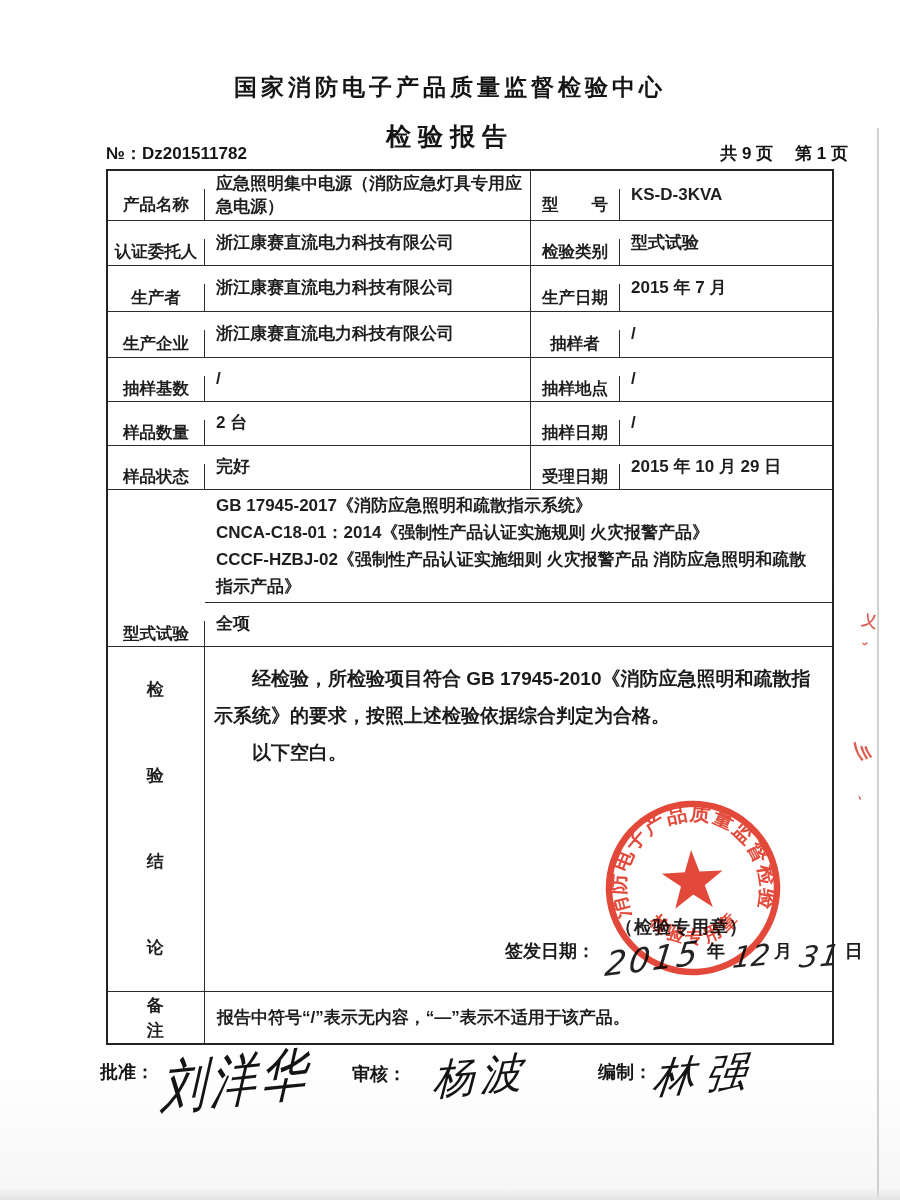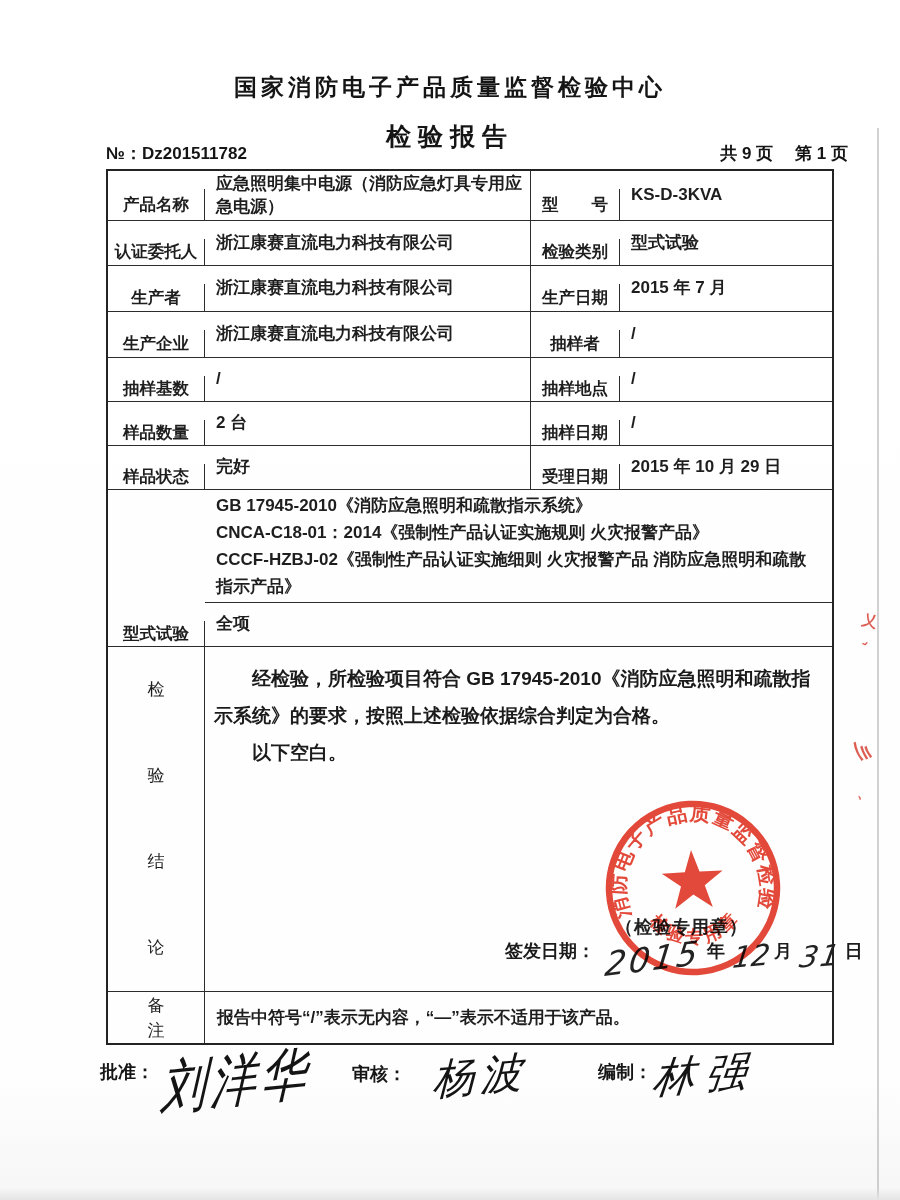--- a/index.html
+++ b/index.html
@@ -50,21 +50,21 @@
   .cell{
     border-right:1.5px solid #2c2c2c;border-bottom:1.5px solid #2c2c2c;
     display:flex;align-items:center;box-sizing:border-box;overflow:visible;
   }
   .cell.last-c{border-right:none;}
   .cell.last-r{border-bottom:none;}
   .lbl{justify-content:center;text-align:center;font-size:16.5px;font-weight:700;padding:0 2px;line-height:1.3;margin-top:18px;}
   .val{padding-left:11px;padding-right:8px;font-size:17px;font-weight:600;line-height:1.35;}
   .wide{grid-column:2/5;}
   .vlbl-wrap{justify-content:center;}
-  .vlbl{width:1.1em;text-align:center;word-break:break-all;font-size:17px;font-weight:400;}
+  .vlbl{width:1.1em;text-align:left;word-break:break-all;font-size:17px;font-weight:700;}
   .vlbl.concl{line-height:86px;}
   .vlbl.rem{line-height:25px;}
   .basis{flex-direction:column;align-items:flex-start;justify-content:center;padding:4px 14px 4px 11px;}
   .basis div{font-size:17px;font-weight:600;line-height:27px;}
 
   
   .concl-cell{position:relative;align-items:flex-start;}
   .concl-text{padding:13px 16px 0 9px;}
   .concl-text p{margin:0;font-size:19px;font-weight:600;line-height:37px;text-indent:2em;color:#1b1b1b;}
   .seal-note{
@@ -161,21 +161,21 @@
     <div class="cell val">2 台</div>
     <div class="cell lbl">抽样日期</div>
     <div class="cell val last-c">/</div>
 
     <div class="cell lbl">样品状态</div>
     <div class="cell val">完好</div>
     <div class="cell lbl">受理日期</div>
     <div class="cell val last-c">2015 年 10 月 29 日</div>
 
     <div class="cell basis wide last-c">
-      <div>GB 17945-2010《消防应急照明和疏散指示系统》</div>
+      <div>GB 17945-2017《消防应急照明和疏散指示系统》</div>
       <div>CNCA-C18-01：2014《强制性产品认证实施规则 火灾报警产品》</div>
       <div>CCCF-HZBJ-02《强制性产品认证实施细则 火灾报警产品 消防应急照明和疏散指示产品》</div>
     </div>
 
     <div class="cell lbl">型式试验</div>
     <div class="cell val wide last-c">全项</div>
 
     <div class="cell vlbl-wrap">
       <div class="vlbl concl">检验结论</div>
     </div>

